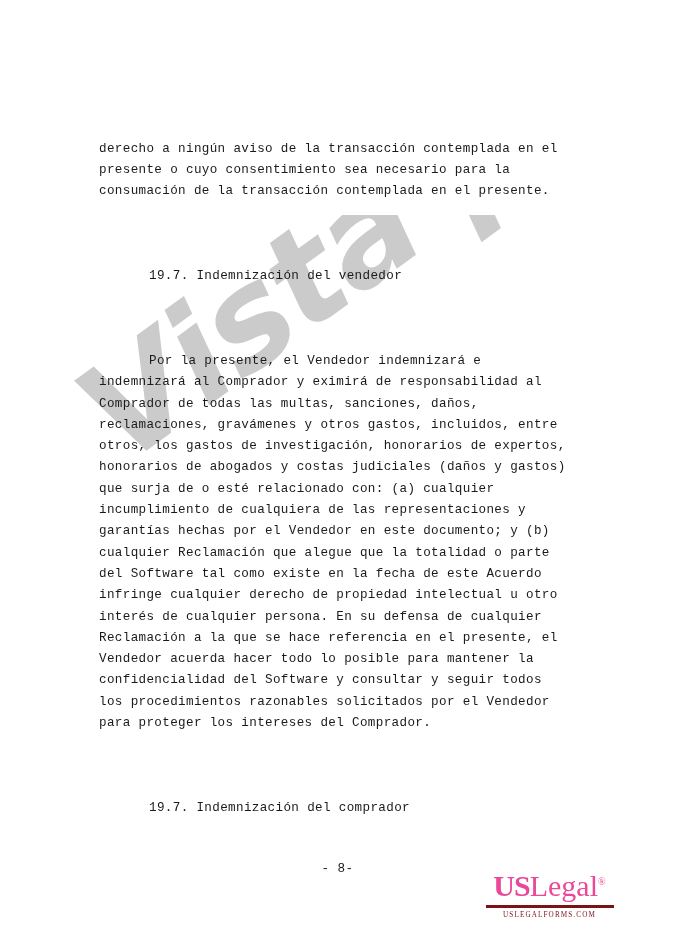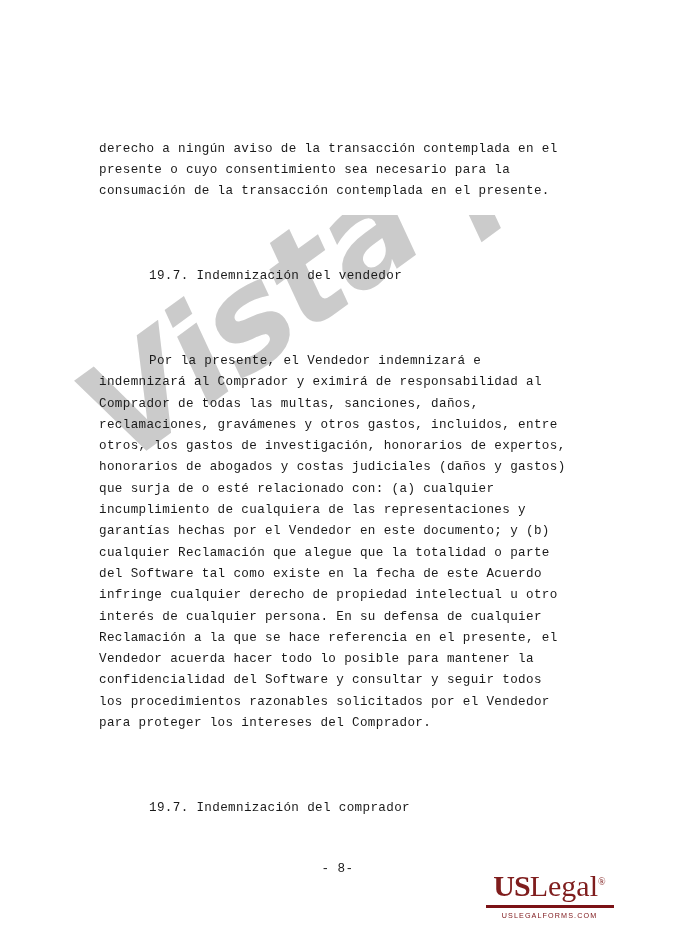--- a/index.html
+++ b/index.html
@@ -83,21 +83,21 @@
     right: 58px;
     top: 866px;
     width: 135px;
     text-align: center;
     z-index: 4;
   }
   .logo-main {
     font-family: "Liberation Serif", serif;
     font-size: 30px;
     line-height: 32px;
-    color: #7f1d1d;
+    color: #ec4899;
     letter-spacing: 0px;
     white-space: nowrap;
   }
   .logo-main .us {
     font-weight: 700;
     letter-spacing: -1px;
   }
   .logo-main .legal {
     font-weight: 400;
   }
@@ -105,21 +105,21 @@
     font-size: 10px;
     vertical-align: super;
   }
   .logo-bar {
     margin: 3px auto 3px auto;
     width: 128px;
     height: 3px;
     background: #7b1216;
   }
   .logo-sub {
-    font-family: Liberation Sans, sans-serif;
+    font-family: Liberation Serif, serif;
     font-size: 7.2px;
     color: #7b1216;
     letter-spacing: 1.1px;
     white-space: nowrap;
   }
 </style>
 </head>
 <body>
 
 <div class="page">

